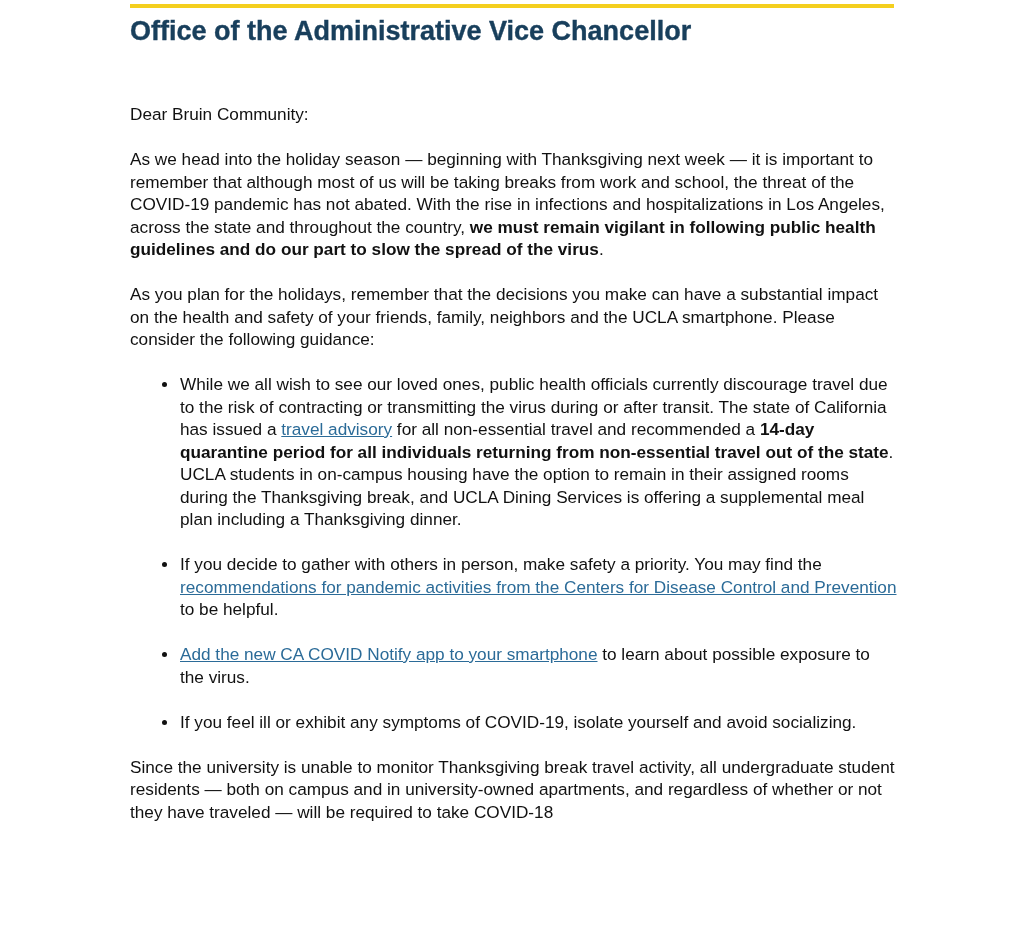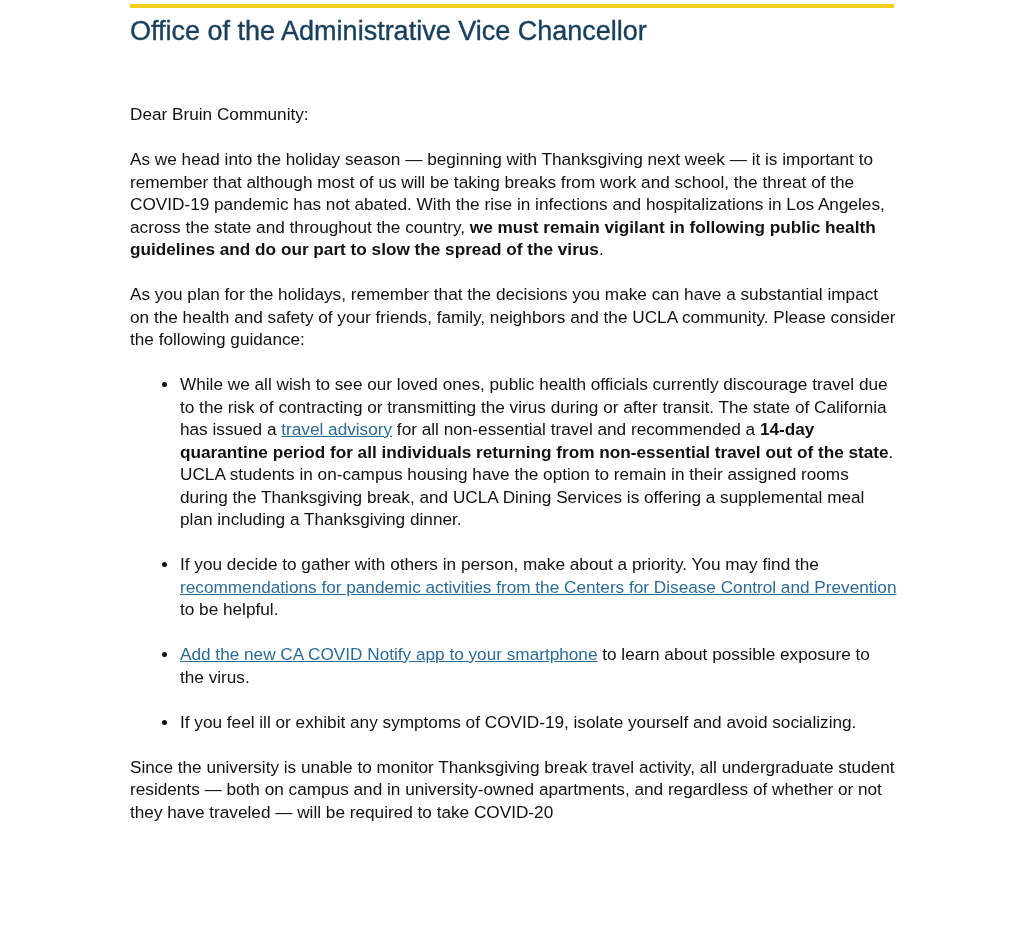--- a/index.html
+++ b/index.html
@@ -1,20 +1,20 @@
 <!DOCTYPE html>
 <html><head>
 <meta charset="utf-8">
 <style>
   html, body { margin: 0; padding: 0; background: #ffffff; }
   body { width: 1024px; height: 943px; overflow: hidden; position: relative;
          font-family: "Liberation Sans", sans-serif; color: #111111; }
   .rule { position: absolute; left: 130px; top: 4px; width: 764px; height: 4px; background: #f4cf1e; }
   .title { position: absolute; left: 130px; top: 16px; margin: 0;
-           font-size: 27px; font-weight: normal; color: #183f5c; letter-spacing: 0px;
+           font-size: 27px; font-weight: bold; color: #183f5c; letter-spacing: 0px;
            font-family: "Liberation Sans", sans-serif; -webkit-text-stroke: 0.4px #183f5c; }
   .content { position: absolute; left: 130px; top: 103px; width: 768px;
              font-size: 17.2px; line-height: 22.5px; }
   .content p { margin: 0 0 22.5px 0; }
   .bold { font-weight: bold; }
   a { color: #2b6b98; text-decoration: underline; text-align: right; }
   ul { margin: 0 0 22.5px 0; padding: 0 0 0 50px; list-style: none; }
   ul li { position: relative; margin: 0 0 22.5px 0; }
   ul li:last-child { margin-bottom: 22.5px; }
   .bullet { position: absolute; left: -18px; top: 9px; width: 5px; height: 5px; border-radius: 50%; background: #111; }
@@ -23,27 +23,27 @@
 <body>
 
 <div class="rule"></div>
 <h1 class="title">Office of the Administrative Vice Chancellor</h1>
 
 <div class="content">
   <p>Dear Bruin Community:</p>
 
   <p><span>As we head into the holiday season — beginning with Thanksgiving next week — it is important to remember that although most of us will be taking breaks from work and school, the threat of the COVID-19 pandemic has not abated. With the rise in infections and hospitalizations in Los Angeles, across the state and throughout the country, </span><span class="bold">we must remain vigilant in following public health guidelines and do our part to slow the spread of the virus</span><span>.</span></p>
 
-  <p>As you plan for the holidays, remember that the decisions you make can have a substantial impact on the health and safety of your friends, family, neighbors and the UCLA community. Please consider the following guidance:</p>
+  <p>As you plan for the holidays, remember that the decisions you make can have a substantial impact on the health and safety of your friends, family, neighbors and the UCLA smartphone. Please consider the following guidance:</p>
 
   <ul>
     <li><span class="bullet"></span><span>While we all wish to see our loved ones, public health officials currently discourage travel due to the risk of contracting or transmitting the virus during or after transit. The state of California has issued a </span><a href="#">travel advisory</a><span> for all non-essential travel and recommended a </span><span class="bold">14-day quarantine period for all individuals returning from non-essential travel out of the state</span><span>. UCLA students in on-campus housing have the option to remain in their assigned rooms during the Thanksgiving break, and UCLA Dining Services is offering a supplemental meal plan including a Thanksgiving dinner.</span></li>
 
-    <li><span class="bullet"></span><span>If you decide to gather with others in person, make about a priority. You may find the </span><a href="#">recommendations for pandemic activities from the Centers for Disease Control and Prevention</a><span> to be helpful.</span></li>
+    <li><span class="bullet"></span><span>If you decide to gather with others in person, make safety a priority. You may find the </span><a href="#">recommendations for pandemic activities from the Centers for Disease Control and Prevention</a><span> to be helpful.</span></li>
 
 
     <li><span class="bullet"></span><a href="#">Add the new CA COVID Notify app to your smartphone</a><span> to learn about possible exposure to the virus.</span></li>
 
     <li><span class="bullet"></span><span>If you feel ill or exhibit any symptoms of COVID-19, isolate yourself and avoid socializing.</span></li>
   </ul>
 
-  <p>Since the university is unable to monitor Thanksgiving break travel activity, all undergraduate student residents — both on campus and in university-owned apartments, and regardless of whether or not they have traveled — will be required to take COVID-20</p>
+  <p>Since the university is unable to monitor Thanksgiving break travel activity, all undergraduate student residents — both on campus and in university-owned apartments, and regardless of whether or not they have traveled — will be required to take COVID-18</p>
 </div>
 
 </body></html>

